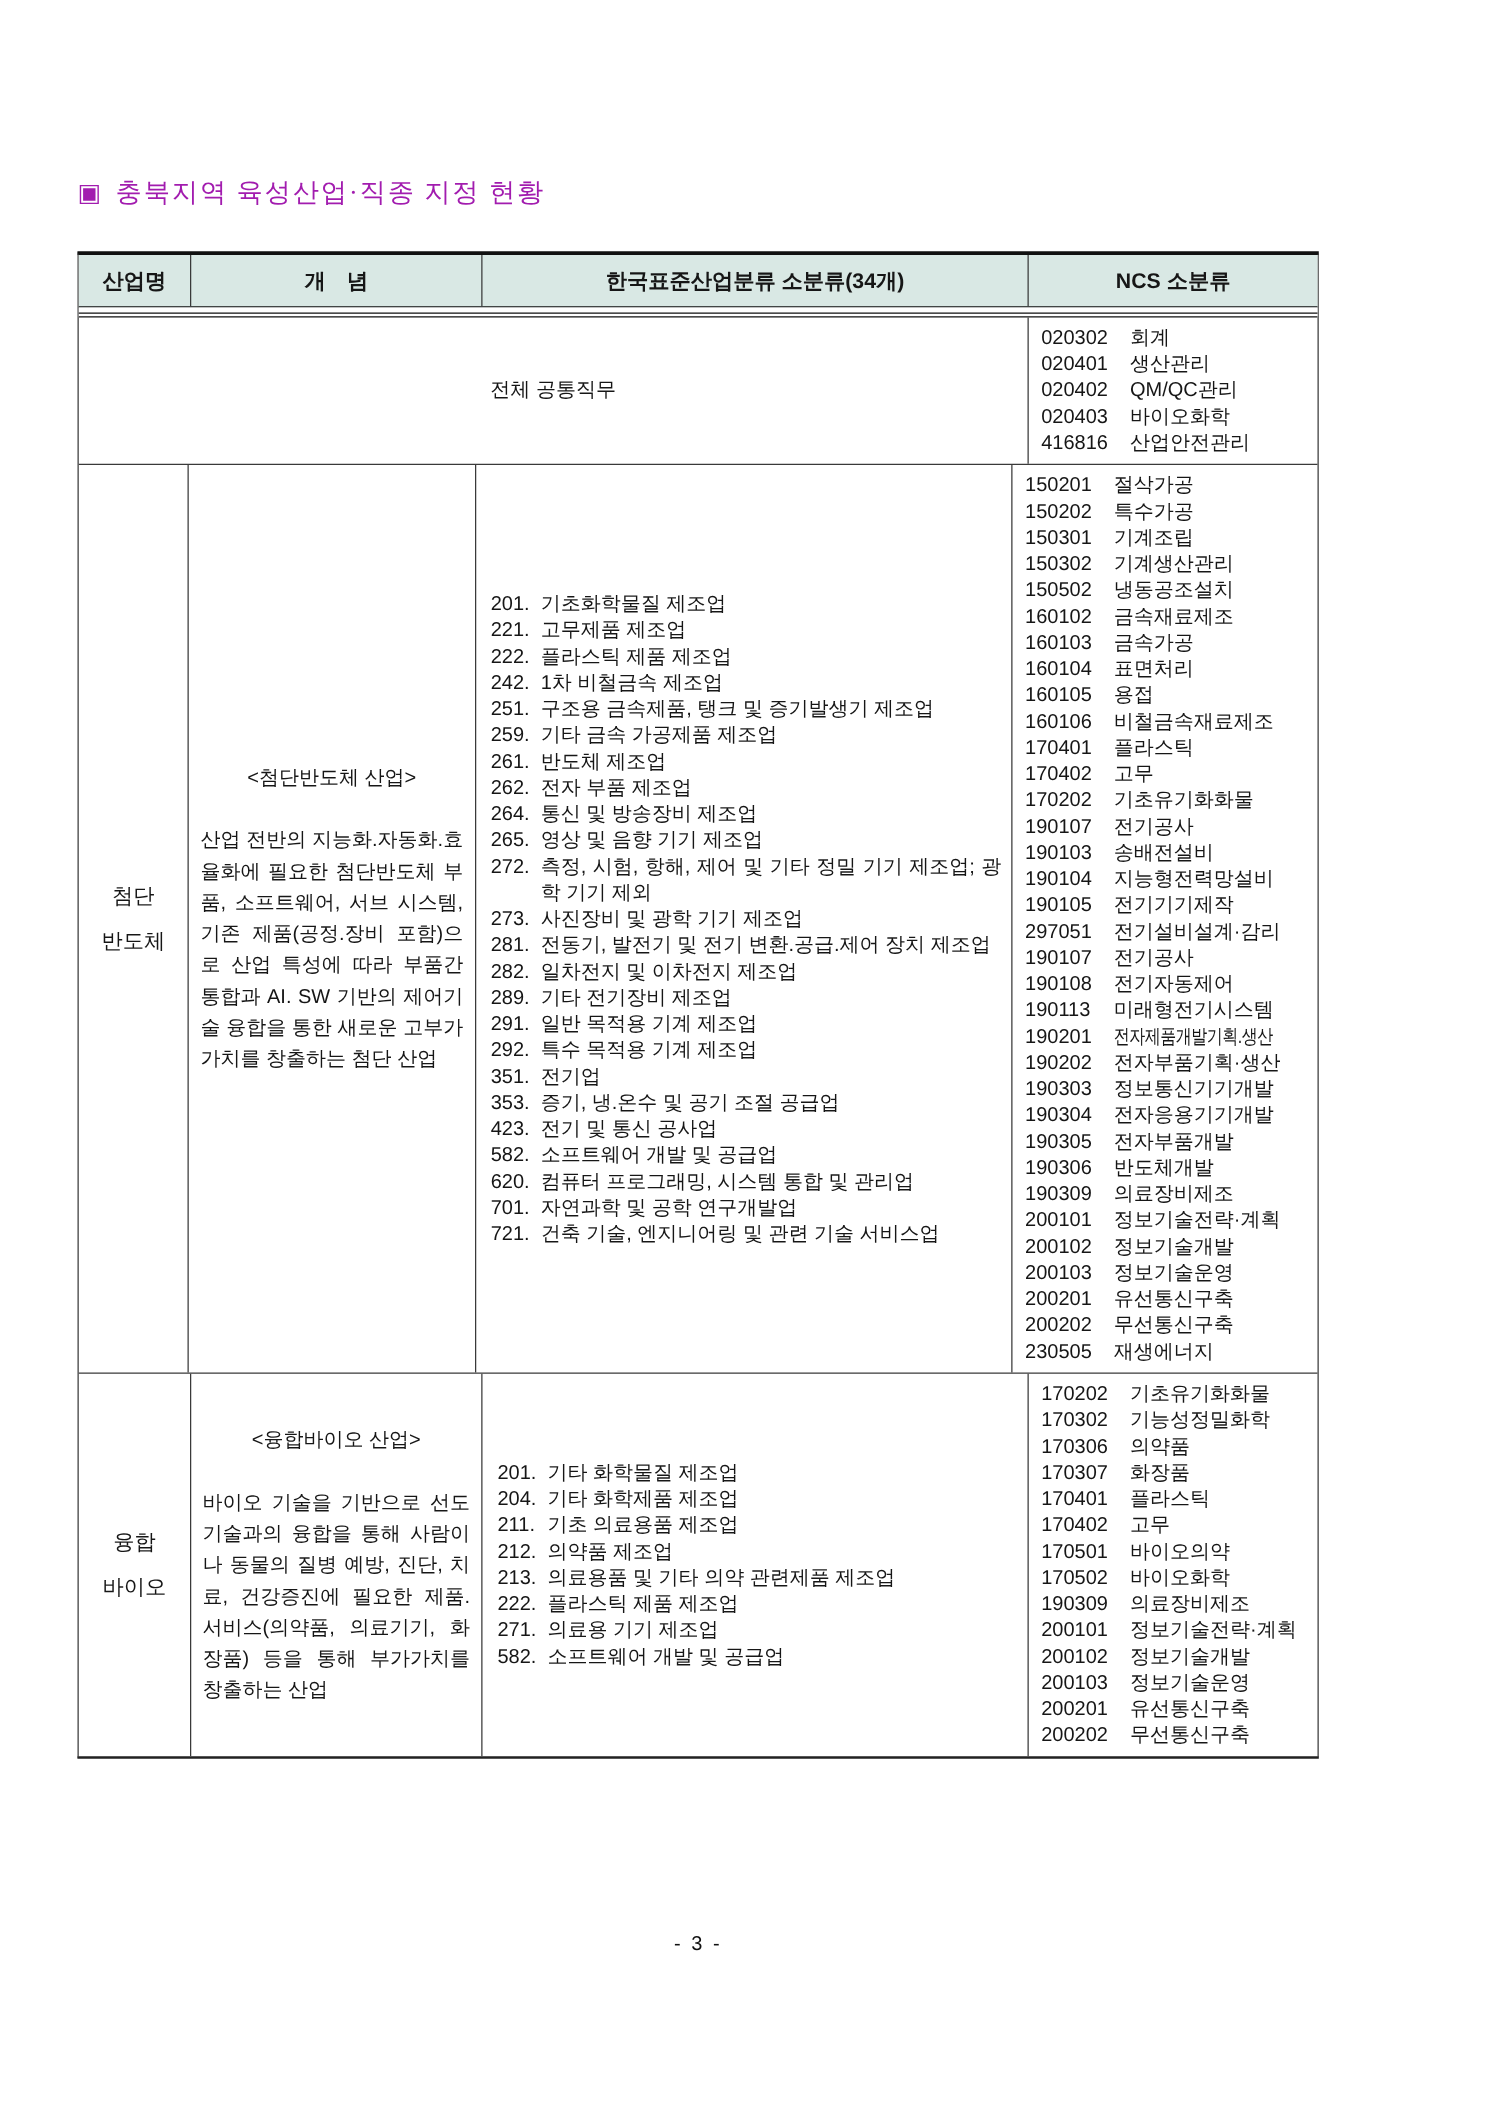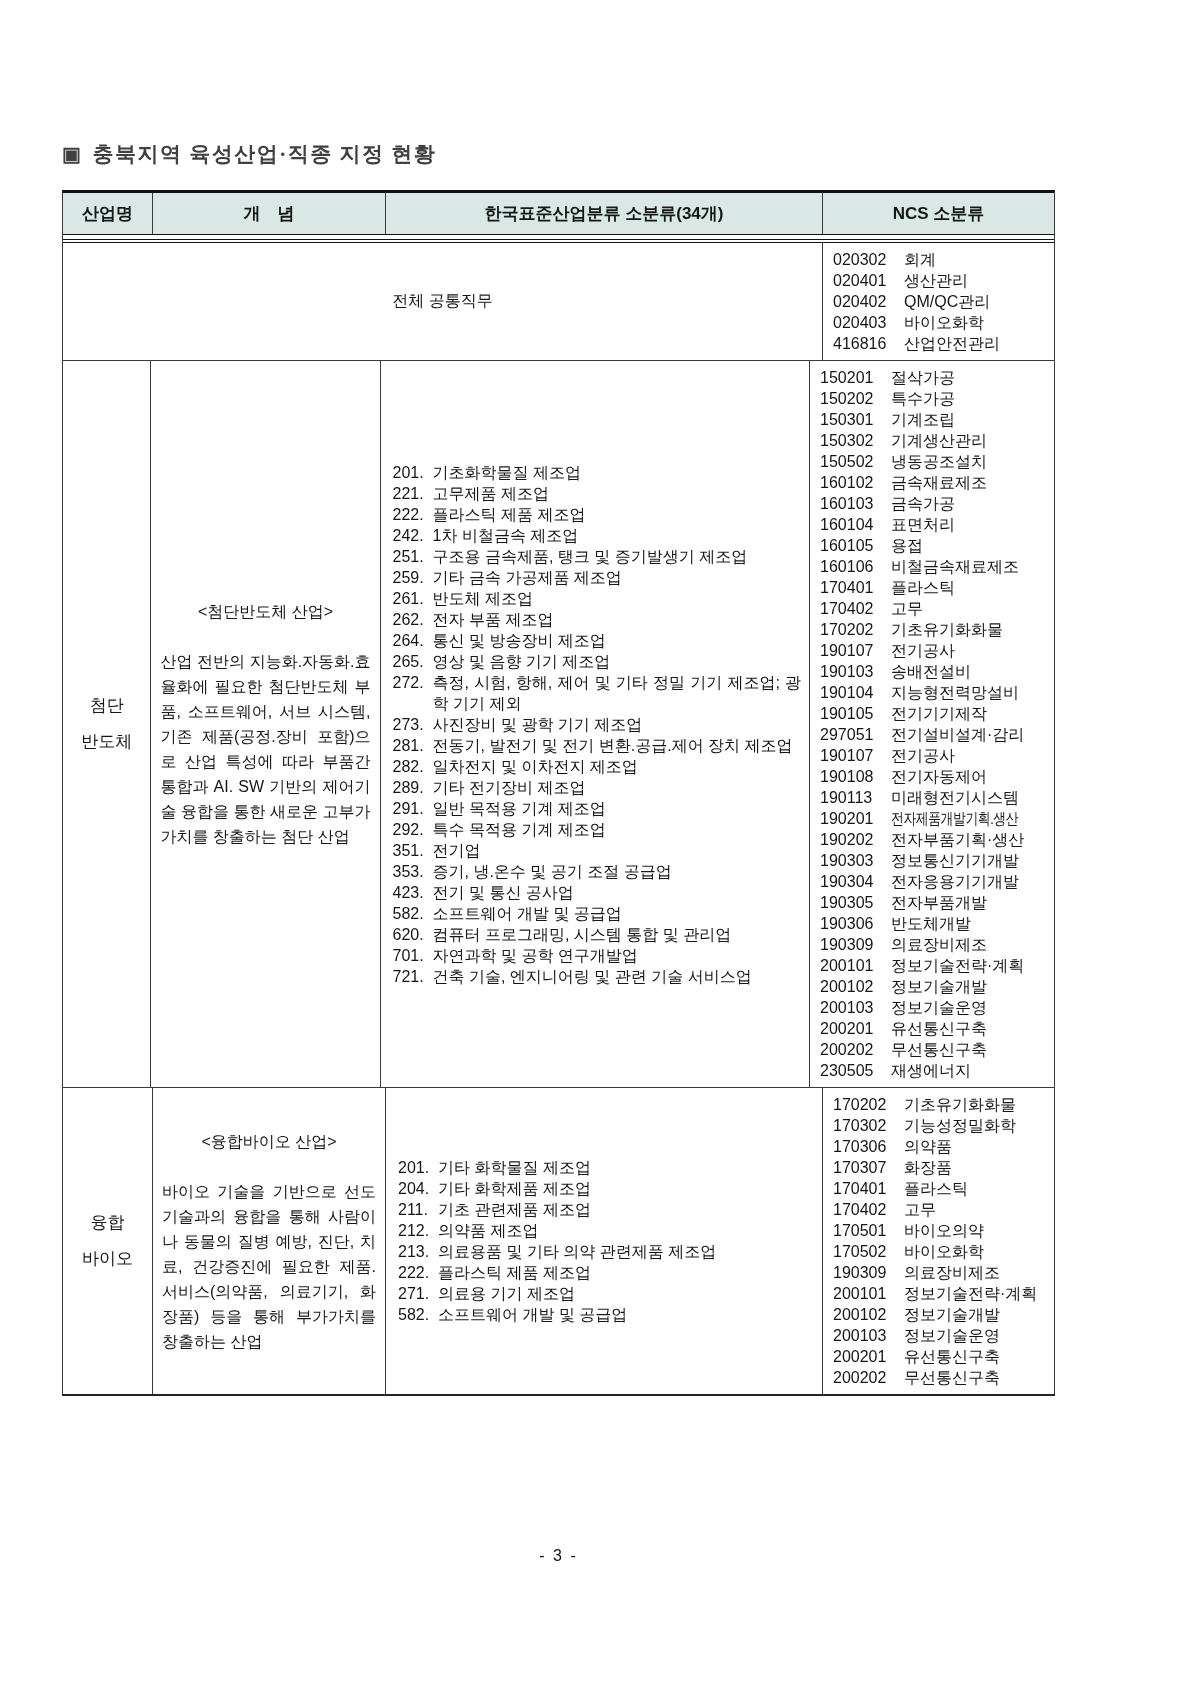--- a/index.html
+++ b/index.html
@@ -7,27 +7,27 @@
     width:1190px; height:1682px; position:relative;
     font-family:"Liberation Sans", sans-serif;
     color:#161616;
     -webkit-font-smoothing:antialiased;
   }
   .page { position:relative; width:1190px; height:1682px; background:#fff; }
 
   .doc-title {
     position:absolute; left:62px; top:140px;
     font-family:"Liberation Serif", serif;
-    font-size:21px; font-weight:700; letter-spacing:1.5px; color:#404040;
+    font-size:21px; font-weight:400; letter-spacing:1.5px; color:#a21caf;
     white-space:nowrap;
   }
   .doc-title .sq { margin-right:10px; font-size:20px; }
 
   .tbl {
-    position:absolute; left:62px; top:190px; width:993px;
+    position:absolute; left:62px; top:201px; width:993px;
     border-top:3px solid #111;
     border-bottom:2px solid #222;
     border-left:1px solid #3a3a3a;
     border-right:1px solid #3a3a3a;
     box-sizing:border-box;
     font-size:16px;
   }
   .row { display:flex; align-items:stretch; }
   .cell { box-sizing:border-box; }
 
@@ -197,21 +197,21 @@
     <div class="row brow">
       <div class="cell c1 ind-cell">융합
 바이오</div>
       <div class="cell c2 concept-cell">
         <div class="concept-title">&lt;융합바이오 산업&gt;</div>
         <div class="concept-body">바이오 기술을 기반으로 선도 기술과의 융합을 통해 사람이나 동물의 질병 예방, 진단, 치료, 건강증진에 필요한 제품.서비스(의약품, 의료기기, 화장품) 등을 통해 부가가치를 창출하는 산업</div>
       </div>
       <div class="cell c3 ksic-cell">
           <div class="li"><span class="k">201.</span><span class="v">기타 화학물질 제조업</span></div>
           <div class="li"><span class="k">204.</span><span class="v">기타 화학제품 제조업</span></div>
-          <div class="li"><span class="k">211.</span><span class="v">기초 관련제품 제조업</span></div>
+          <div class="li"><span class="k">211.</span><span class="v">기초 의료용품 제조업</span></div>
           <div class="li"><span class="k">212.</span><span class="v">의약품 제조업</span></div>
           <div class="li"><span class="k">213.</span><span class="v">의료용품 및 기타 의약 관련제품 제조업</span></div>
           <div class="li"><span class="k">222.</span><span class="v">플라스틱 제품 제조업</span></div>
           <div class="li"><span class="k">271.</span><span class="v">의료용 기기 제조업</span></div>
           <div class="li"><span class="k">582.</span><span class="v">소프트웨어 개발 및 공급업</span></div>
         </div>
       <div class="cell c4 ncs-cell">
           <div class="li"><span class="k">170202</span><span class="v">기초유기화화물</span></div>
           <div class="li"><span class="k">170302</span><span class="v">기능성정밀화학</span></div>
           <div class="li"><span class="k">170306</span><span class="v">의약품</span></div>

